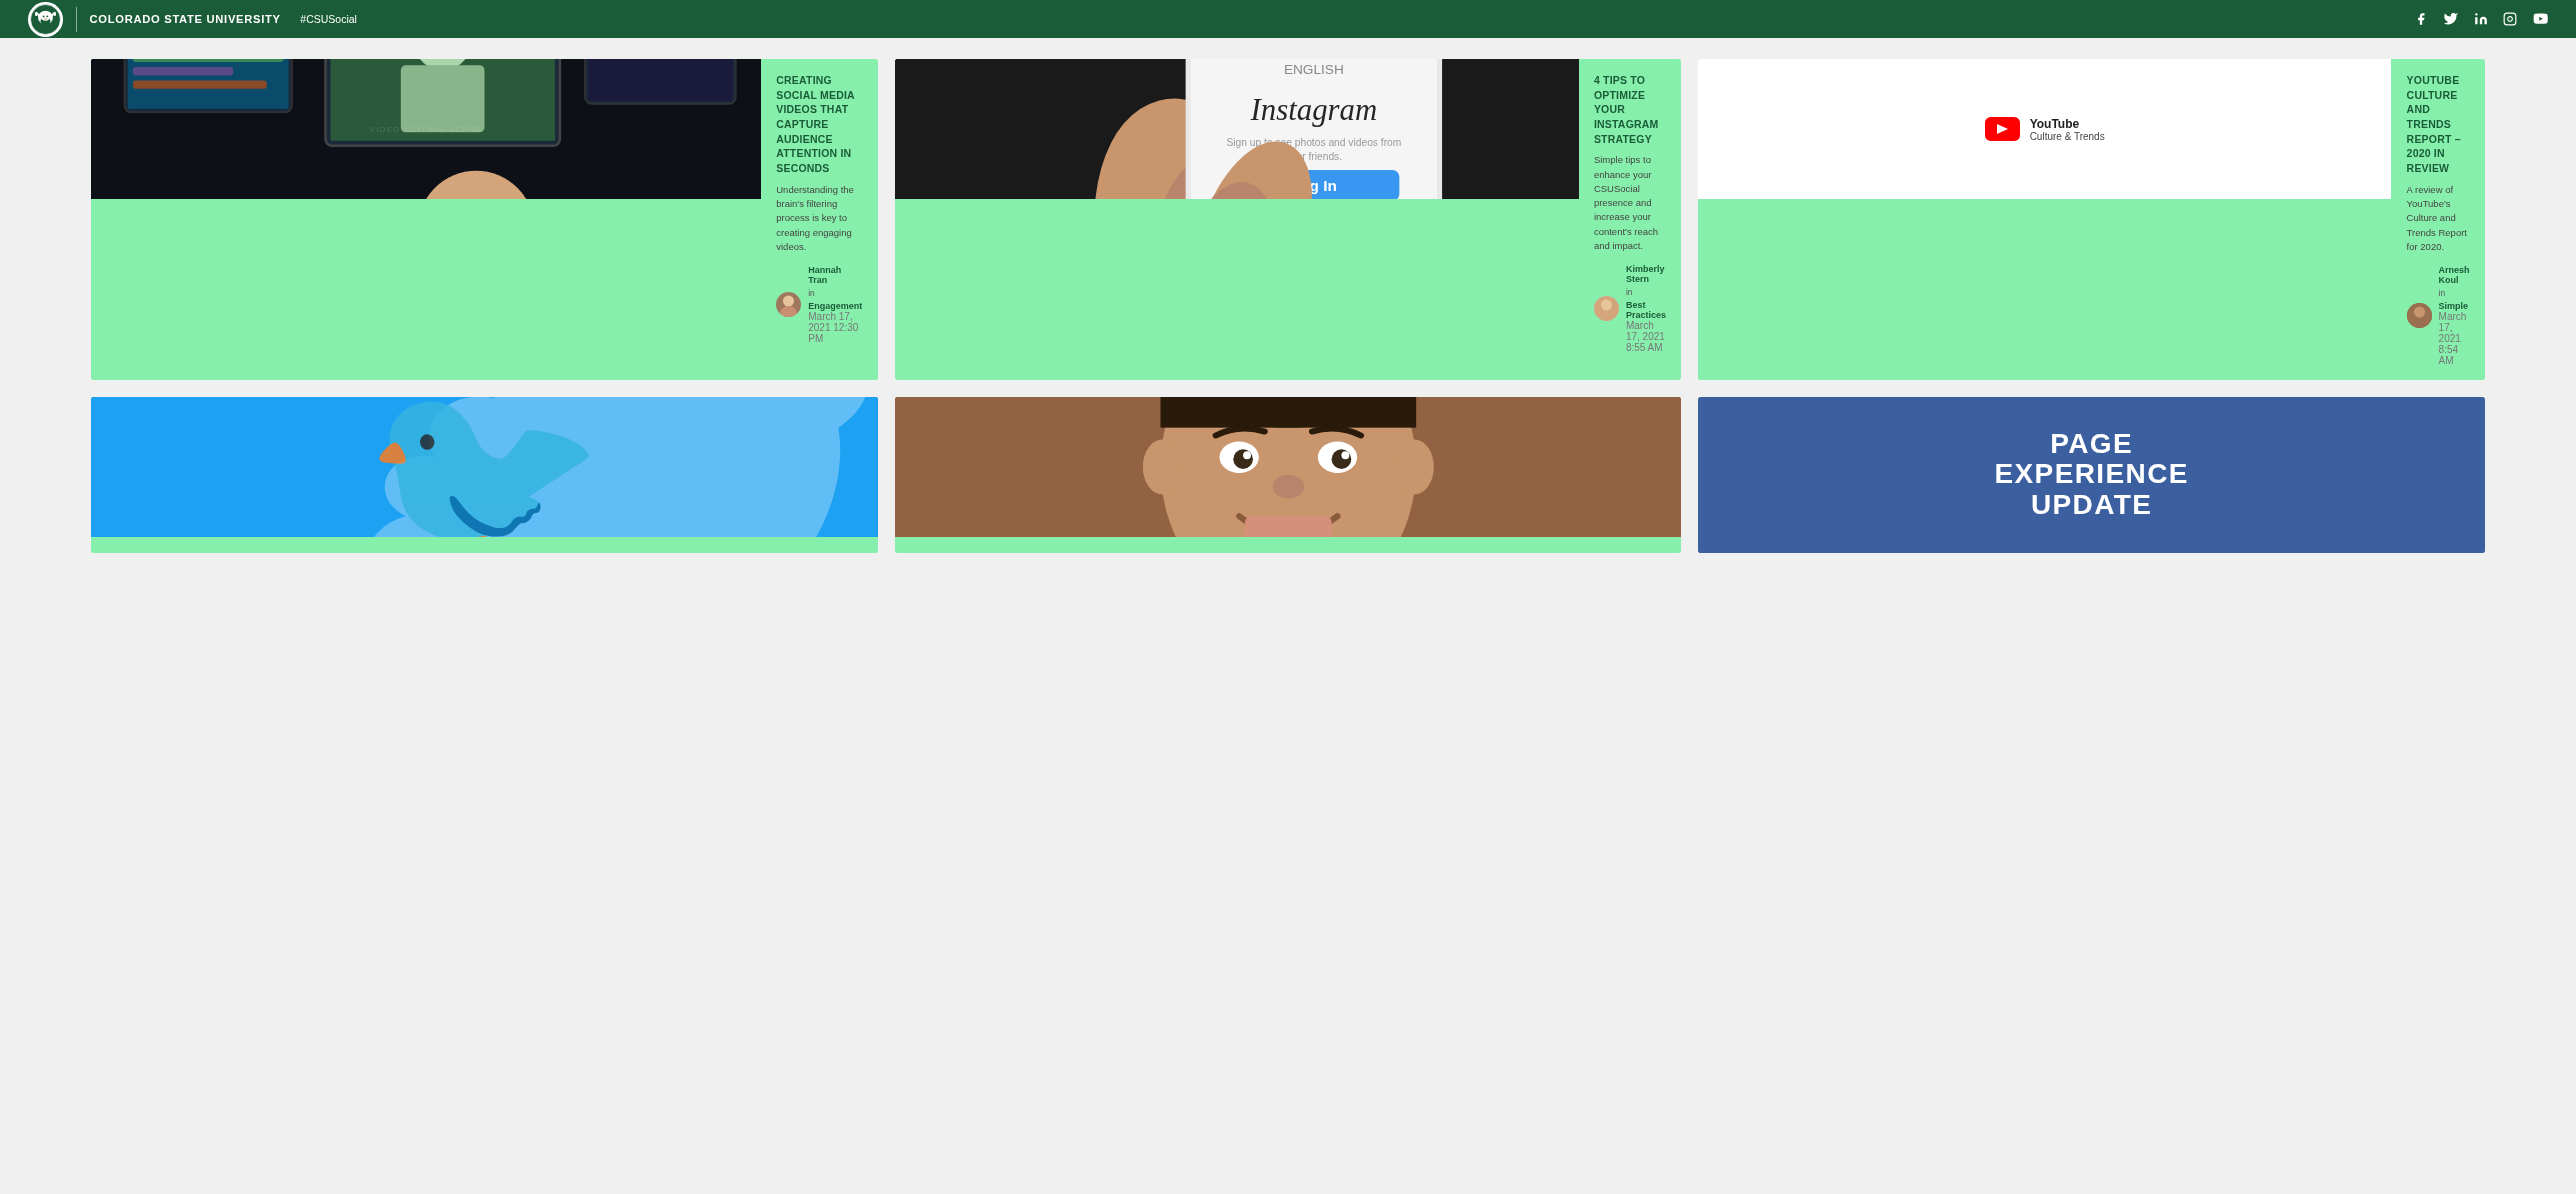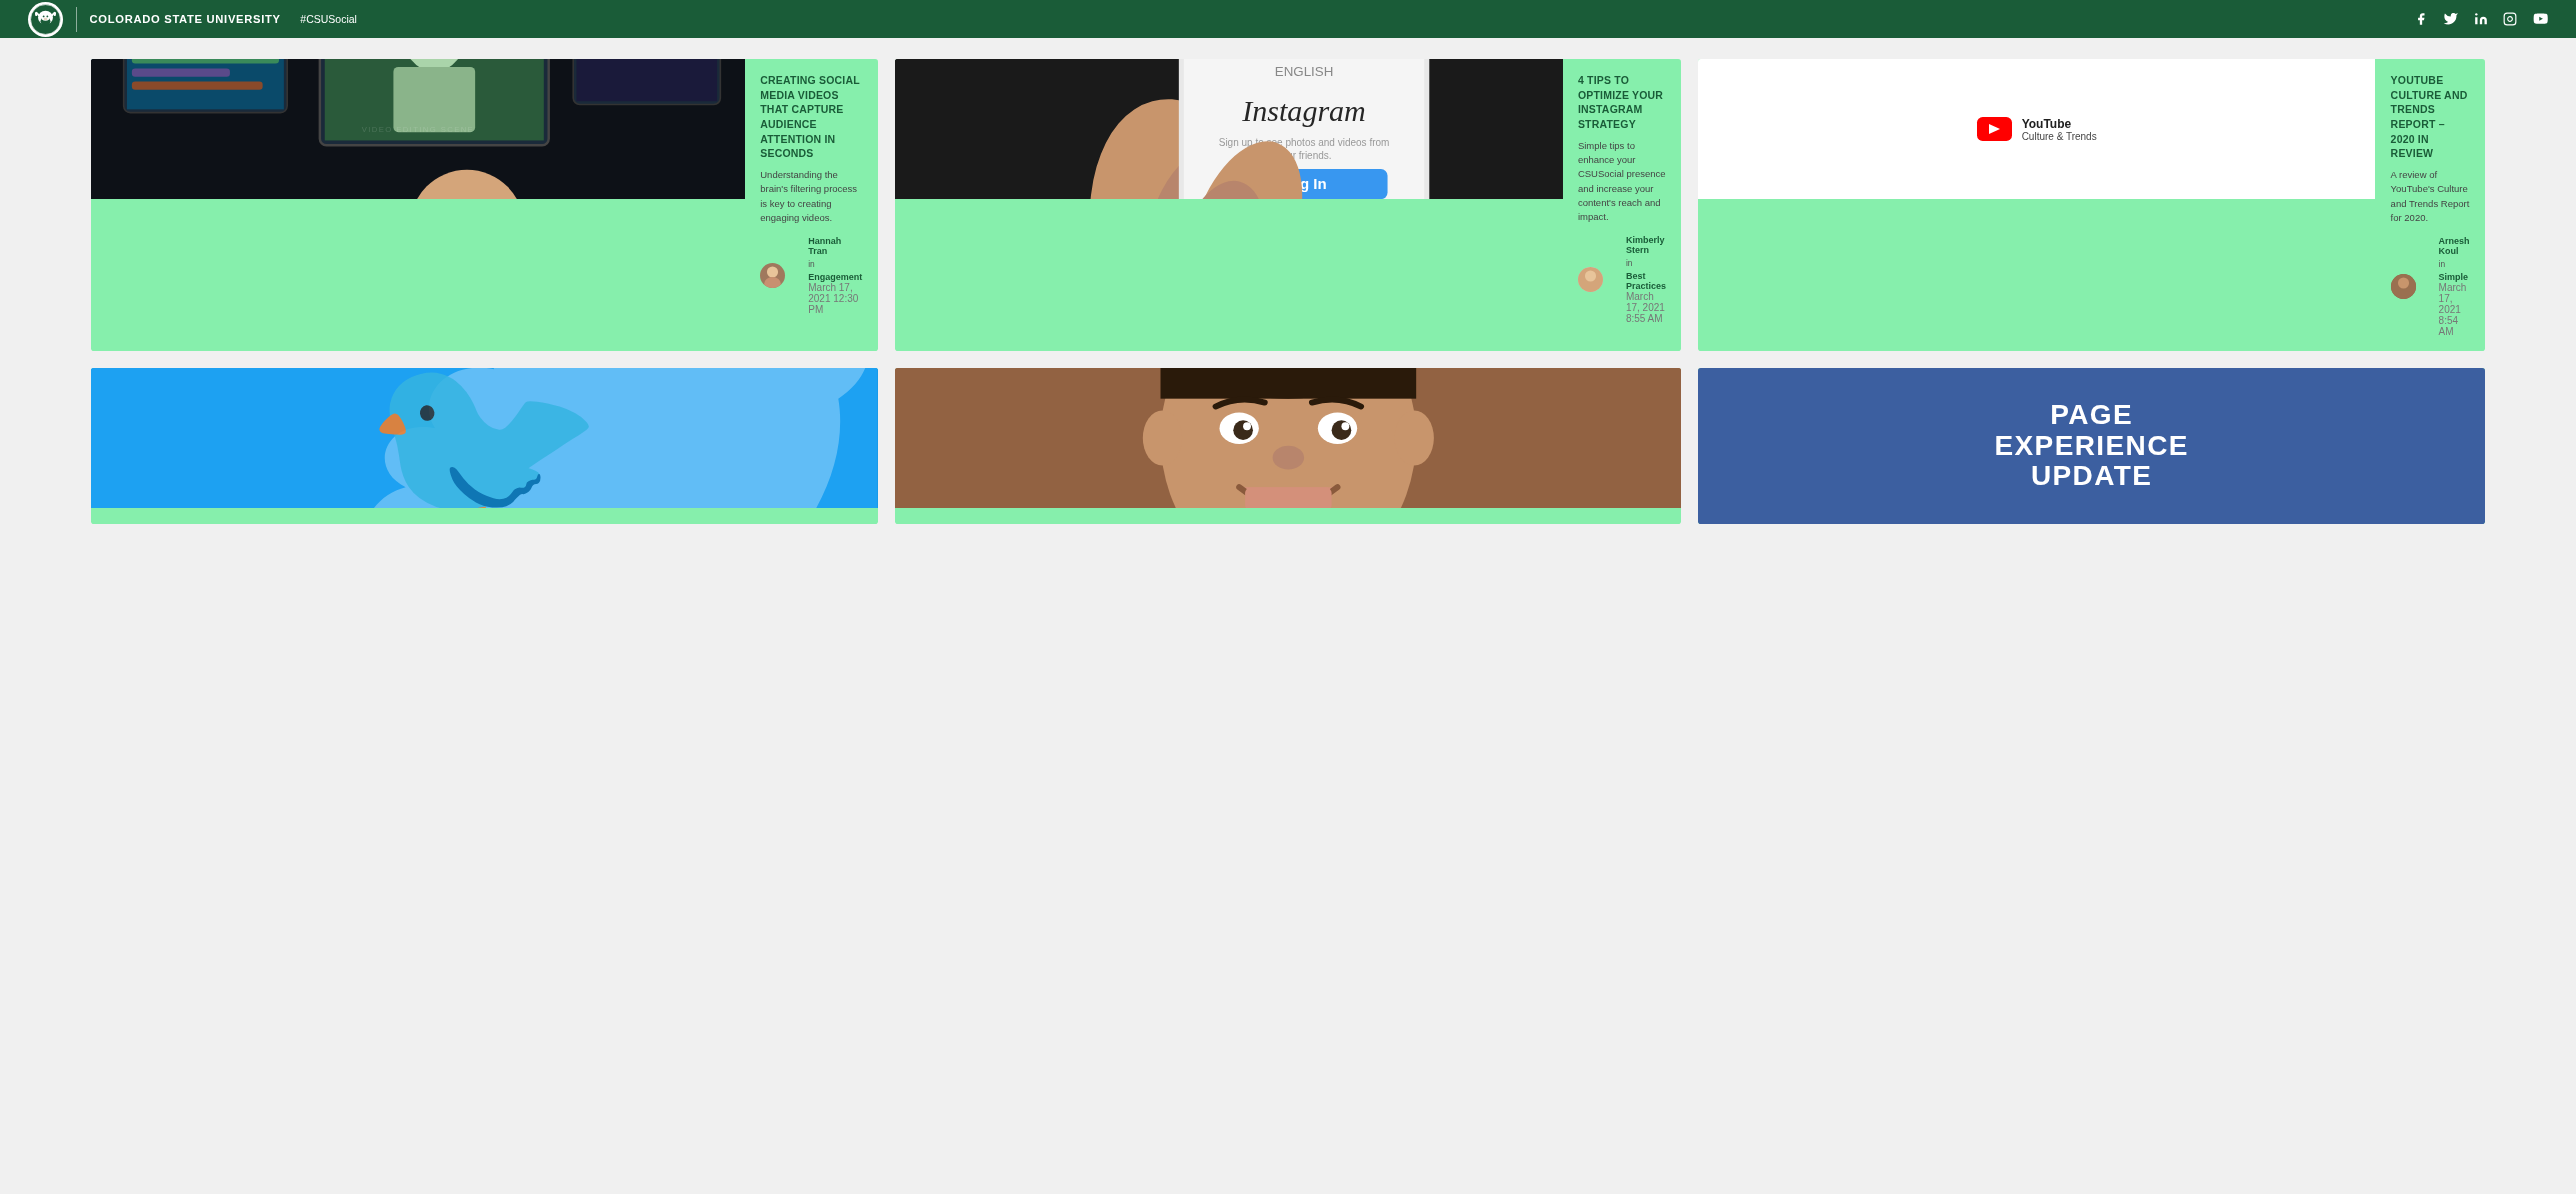--- a/index.html
+++ b/index.html
@@ -112,21 +112,21 @@
       line-height: 1.4;
     }
     .card-excerpt {
       font-size: 9.5px;
       color: #444;
       line-height: 1.5;
     }
     .card-author-row {
       display: flex;
       align-items: center;
-      gap: 23px;
+      gap: 7px;
       margin-top: 4.2px;
     }
     .author-avatar {
       width: 25px;
       height: 25px;
       border-radius: 50%;
       flex-shrink: 0;
       object-fit: cover;
       background: #ccc;
       display: flex;

